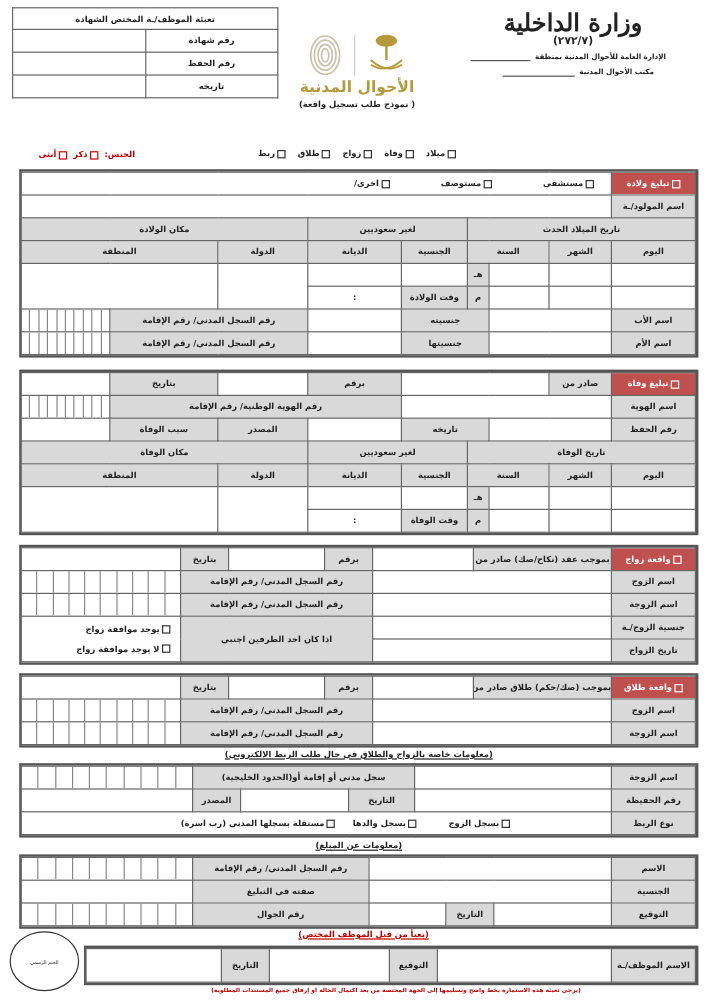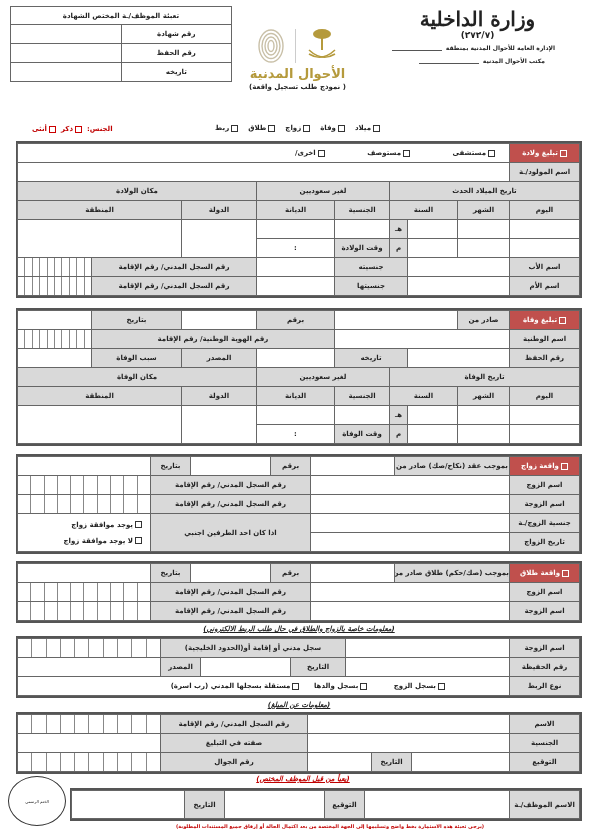--- a/index.html
+++ b/index.html
@@ -9,21 +9,21 @@
   table { border-collapse: collapse; table-layout: fixed; }
   td { border: 1px solid #666; height: 19px; text-align: center; vertical-align: middle; font-size: 7px; font-weight: bold; overflow: hidden; white-space: nowrap; }
   .lbl { background: #d9d9d9; }
   .sec { background: #c0504d; color: #fff; }
   .grid-cells { display: flex; height: 100%; direction: ltr; }
   .grid-cells span { flex: 1; border-left: 1px solid #888; height: 100%; }
   .grid-cells span:first-child { border-left: none; }
   .cb { display: inline-block; width: 7px; height: 7px; border: 1px solid #333; vertical-align: middle; margin-left: 2px; background: #fff; }
   .sec .cb { border-color: #fff; background: transparent; }
   .frame { border: 2px solid #555; }
-  .caption { font-size: 7px; font-weight: bold; text-align: center; text-decoration: underline; font-style: italic; }
+  .caption { font-size: 7px; font-weight: bold; text-align: center; text-decoration: underline; }
   .red { color: #c00000; }
 </style>
 </head>
 <body>
 
 <div class="abs" style="left:10px; top:6px; width:222px;">
   <table style="width:222px;">
     <tbody>
         <tr>
           <td colspan="2" style="height:18px;">تعبئة الموظف/ـة المختص الشهادة</td>
@@ -217,21 +217,21 @@
         <tr>
       <td class="sec"><span class="cb"></span><span>تبليغ وفاة</span></td>
       <td class="lbl">صادر من</td>
       <td colspan="3"></td>
       <td class="lbl">برقم</td>
       <td colspan="1"></td>
       <td class="lbl">بتاريخ</td>
       <td></td>
     </tr>
     <tr>
-      <td class="lbl">اسم الوطنية</td>
+      <td class="lbl">اسم الهوية</td>
       <td colspan="4"></td>
       <td colspan="3" class="lbl">رقم الهوية الوطنية/ رقم الإقامة</td>
       <td>
             <div class="grid-cells">
               <span></span>
               <span></span>
               <span></span>
               <span></span>
               <span></span>
               <span></span>
@@ -460,21 +460,21 @@
     <tr>
       <td class="lbl">رقم الحفيظة</td>
       <td></td>
       <td class="lbl">التاريخ</td>
       <td></td>
       <td class="lbl">المصدر</td>
       <td></td>
     </tr>
     <tr>
       <td class="lbl">نوع الربط</td>
-      <td colspan="5" style="text-align:right; padding-right:64px;">
+      <td colspan="5" style="text-align:right; padding-right:84px;">
         <span style="margin-left:24px;"><span class="cb"></span><span>بسجل الزوج</span></span>
         <span style="margin-left:12px;"><span class="cb"></span><span>بسجل والدها</span></span>
         <span><span class="cb"></span><span>مستقلة بسجلها المدني (رب اسرة)</span></span>
       </td>
     </tr>
   </tbody>
     </table>
 </div>
 
 <div class="abs caption" style="left:16px; top:701px; width:566px;">(معلومات عن المبلغ)</div>

